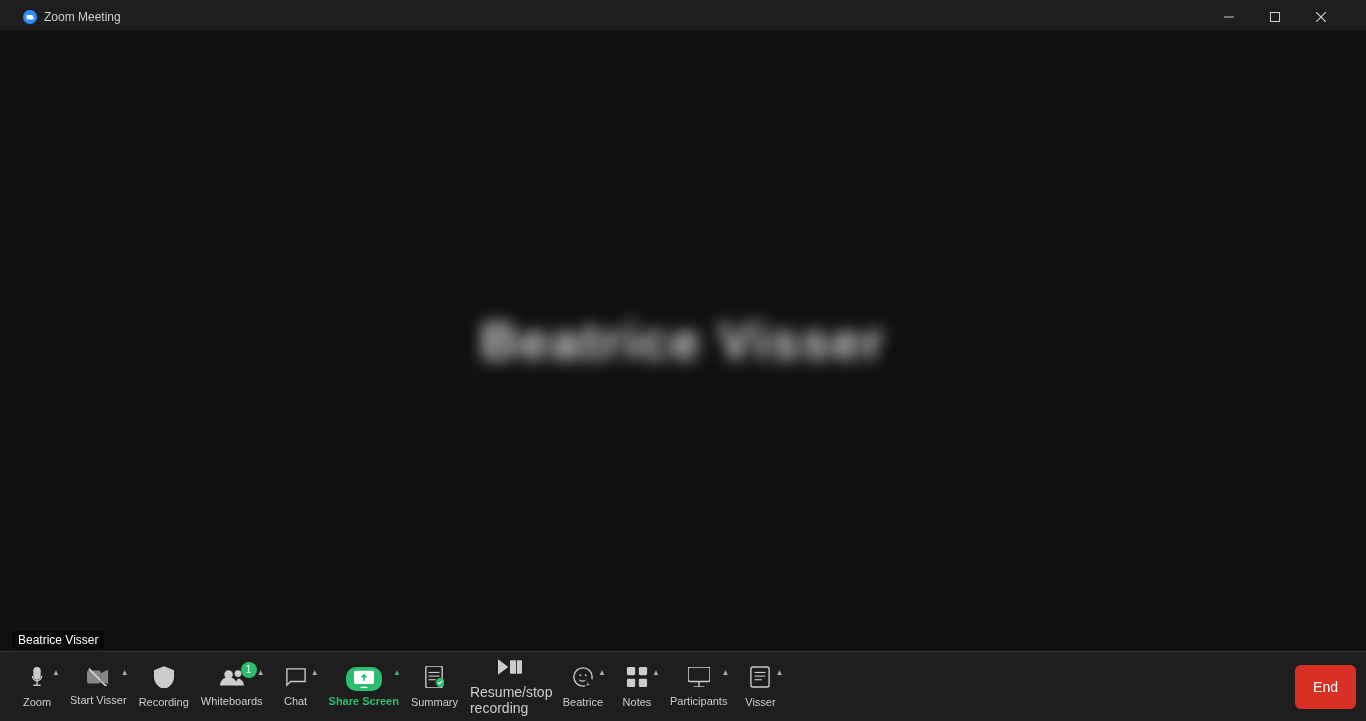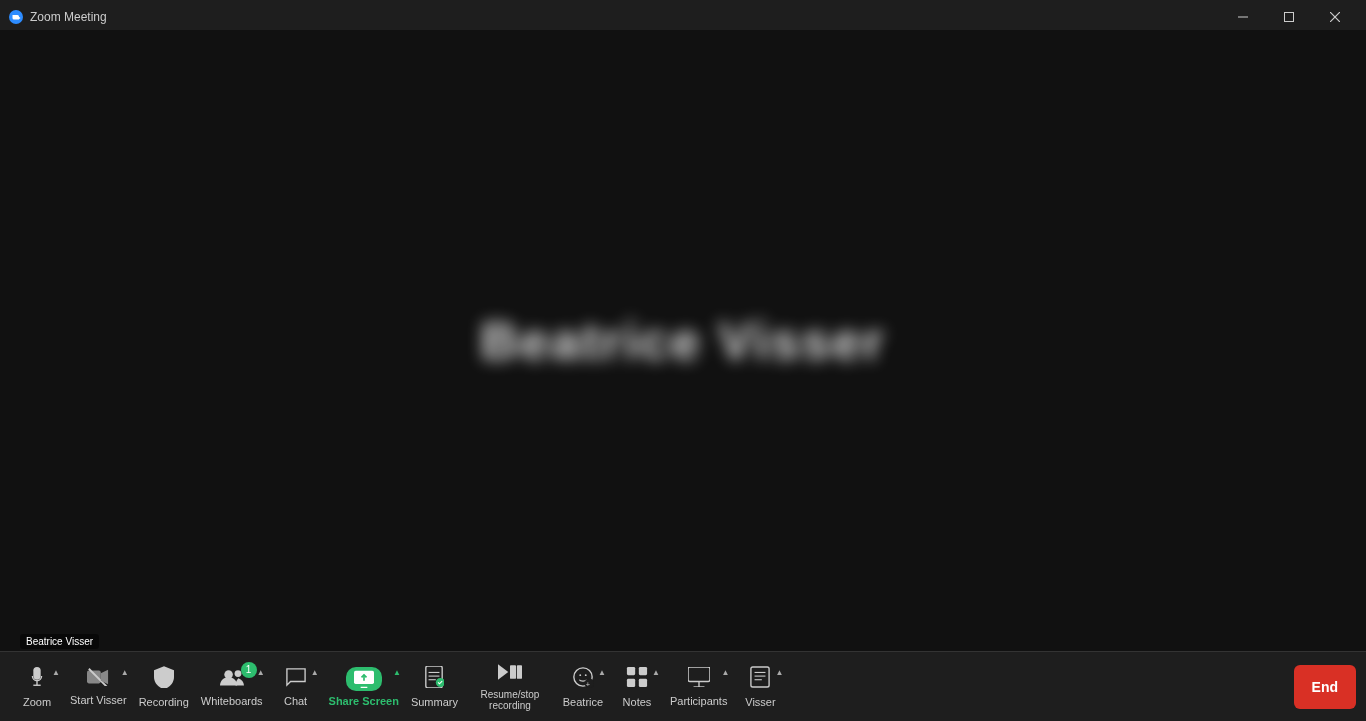--- a/index.html
+++ b/index.html
@@ -14,21 +14,21 @@
     }
 
     
     #title-bar {
       position: absolute;
       top: 0; left: 0; right: 0;
       height: 34px;
       background: #1e1e1e;
       display: flex;
       align-items: center;
-      padding: 0 8px;
+      padding: 0 22px;
       border-bottom: 1px solid #333;
     }
     #title-bar-icon {
       width: 16px; height: 16px;
       margin-right: 6px;
       display: flex; align-items: center; justify-content: center;
     }
     #title-bar-icon svg { width: 16px; height: 16px; }
     #title-bar-title {
       font-size: 12px;
@@ -114,23 +114,23 @@
       font-weight: 700;
       color: rgba(255,255,255,0.85);
       filter: blur(8px);
       letter-spacing: 2px;
     }
 
     
     #participant-name {
       position: absolute;
       bottom: 72px;
-      left: 20px;
+      left: 12px;
       color: #fff;
-      font-size: 10px;
+      font-size: 12px;
       background: rgba(0,0,0,0.5);
       padding: 2px 6px;
       border-radius: 3px;
     }
 
     
     #view-btn {
       position: absolute;
       top: 35px;
       right: 10px;
@@ -194,21 +194,21 @@
       display: flex; align-items: center; justify-content: center;
     }
 
     .end-btn {
       background: #d93025;
       color: #fff;
       border: none;
       border-radius: 6px;
       padding: 10px 18px;
       font-size: 14px;
-      font-weight: 700;
+      font-weight: 400;
       cursor: pointer;
       height: 44px;
       margin-left: 27px;
     }
 
     
     .badge {
       position: absolute;
       top: 10px;
       right: 12px;
@@ -387,21 +387,21 @@
     </div>
 
     <div class="tool-btn">
       <span class="icon">
         <svg width="24" height="18" viewBox="0 0 28 18" fill="none">
           <polygon points="0,0 12,9 0,18" fill="#ccc"></polygon>
           <rect x="14" y="1" width="7" height="16" rx="1" fill="#ccc"></rect>
           <rect x="22" y="1" width="6" height="16" rx="1" fill="#ccc"></rect>
         </svg>
       </span>
-      <span class="label" style="font-size:10px; max-width:80px; text-align:center;">Resume/stop recording</span>
+      <span class="label" style="font-size:14px; max-width:80px; ">Resume/stop recording</span>
     </div>
 
     <div class="tool-btn">
       <span class="icon">
         <svg width="22" height="22" viewBox="0 0 24 24" fill="none">
           <circle cx="12" cy="12" r="10" stroke="#ccc" stroke-width="1.5" fill="none"></circle>
           <circle cx="9" cy="10" r="1" fill="#ccc"></circle>
           <circle cx="15" cy="10" r="1" fill="#ccc"></circle>
           <path d="M8 15c1 2 7 2 8 0" stroke="#ccc" stroke-width="1.2" fill="none"></path>
           <circle cx="19" cy="19" r="5" fill="#1e1e1e" stroke="#1e1e1e"></circle>

